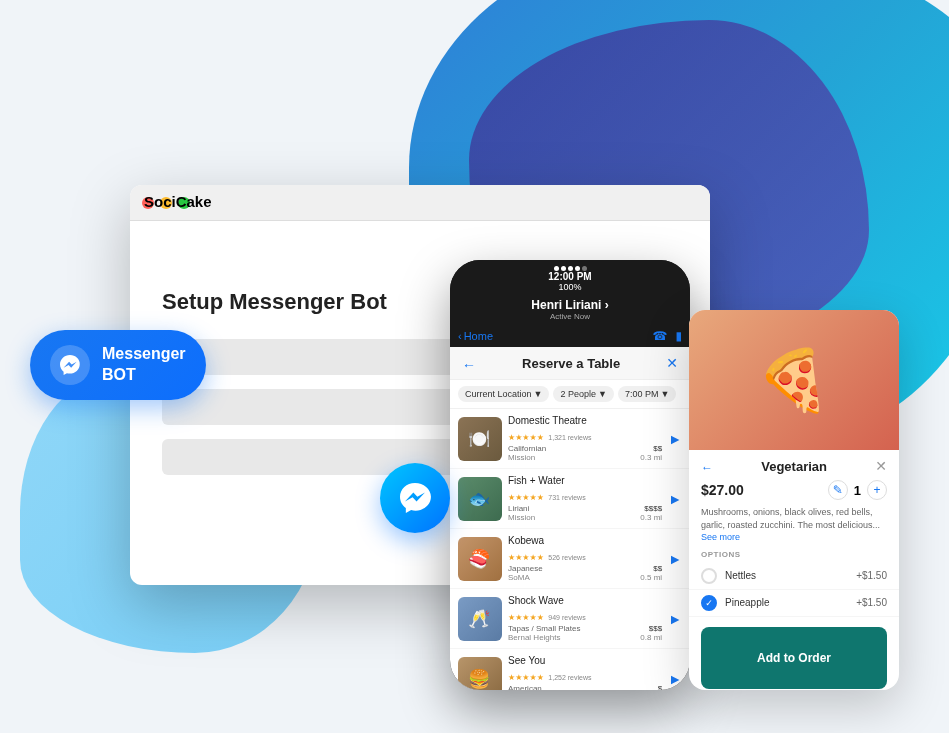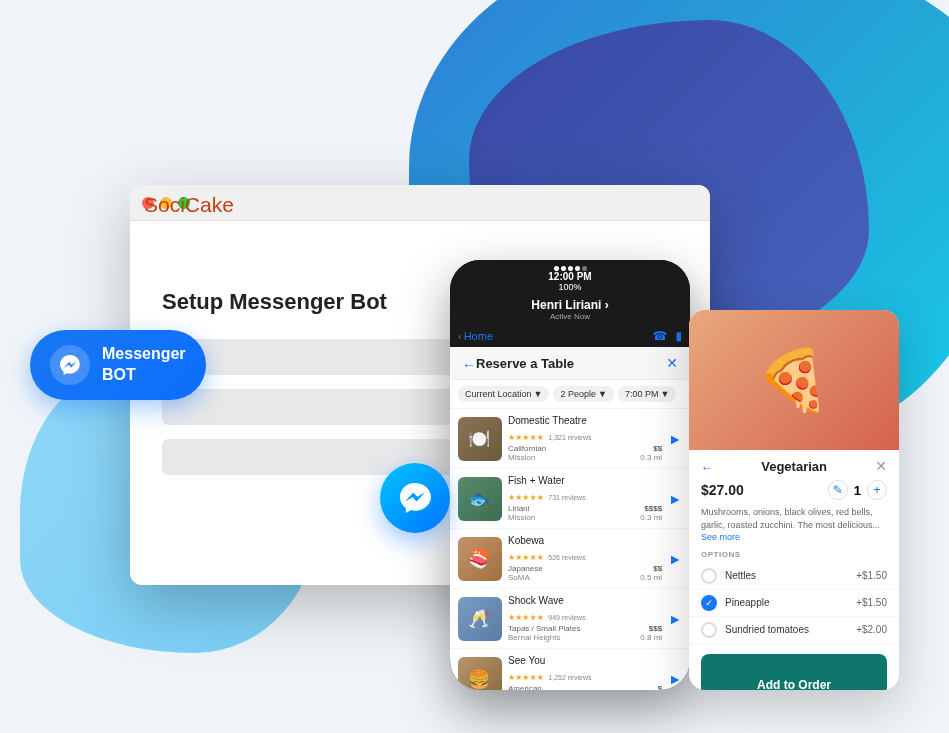--- a/index.html
+++ b/index.html
@@ -92,23 +92,23 @@
       height: 36px;
       background: #e8e8e8;
       border-radius: 6px;
       margin-bottom: 14px;
     }
     .browser-bar.short { width: 70%; }
     .socicake-logo {
       position: absolute;
       left: 14px;
       top: 8px;
-      font-size: 21px;
-      font-weight: 400;
-      color: #c2410c;
+      font-size: 15px;
+      font-weight: 700;
+      color: #000000;
     }
 
     
     .messenger-bot-pill {
       position: absolute;
       left: 30px;
       top: 330px;
       background: linear-gradient(135deg, #1877f2, #0d6efd);
       border-radius: 50px;
       padding: 14px 20px;
@@ -204,21 +204,21 @@
       display: flex;
       align-items: center;
       justify-content: space-between;
       padding: 8px 12px;
     }
     .reserve-title {
       font-size: 13px;
       font-weight: 600;
       color: #222;
       flex: 1;
-      text-align: left;
+      text-align: center;
     }
     .close-x { color: #1877f2; font-size: 14px; cursor: pointer; }
 
     .filter-bar {
       display: flex;
       gap: 4px;
       padding: 6px 8px;
       border-bottom: 1px solid #f0f0f0;
       background: white;
     }
@@ -686,27 +686,20 @@
     <div class="option-left">
       <div class="radio-circle selected">
         <span class="radio-check">✓</span>
       </div>
       <span class="option-name">Pineapple</span>
     </div>
     <span class="option-price">+$1.50</span>
   </div>
 
   
-  <div class="option-item">
-    <div class="option-left">
-      <div class="radio-circle"></div>
-      <span class="option-name">Sundried tomatoes</span>
-    </div>
-    <span class="option-price">+$2.00</span>
-  </div>
 
   <button class="add-to-order-btn">Add to Order</button>
 </div>
 
 <div class="messenger-bubble">
   <svg class="messenger-lightning" width="36" height="36" viewBox="0 0 24 24" fill="white">
     <path d="M12 2C6.36 2 2 6.13 2 11.2c0 3.05 1.52 5.77 3.89 7.54V22l3.55-1.96c.95.26 1.95.4 2.99.4 5.64 0 10.2-4.13 10.2-9.2C22.63 6.13 17.64 2 12 2zm1.02 12.38l-2.62-2.8-5.1 2.8 5.6-5.98 2.68 2.8 5.05-2.8-5.61 5.98z"></path>
   </svg>
 </div>
 

